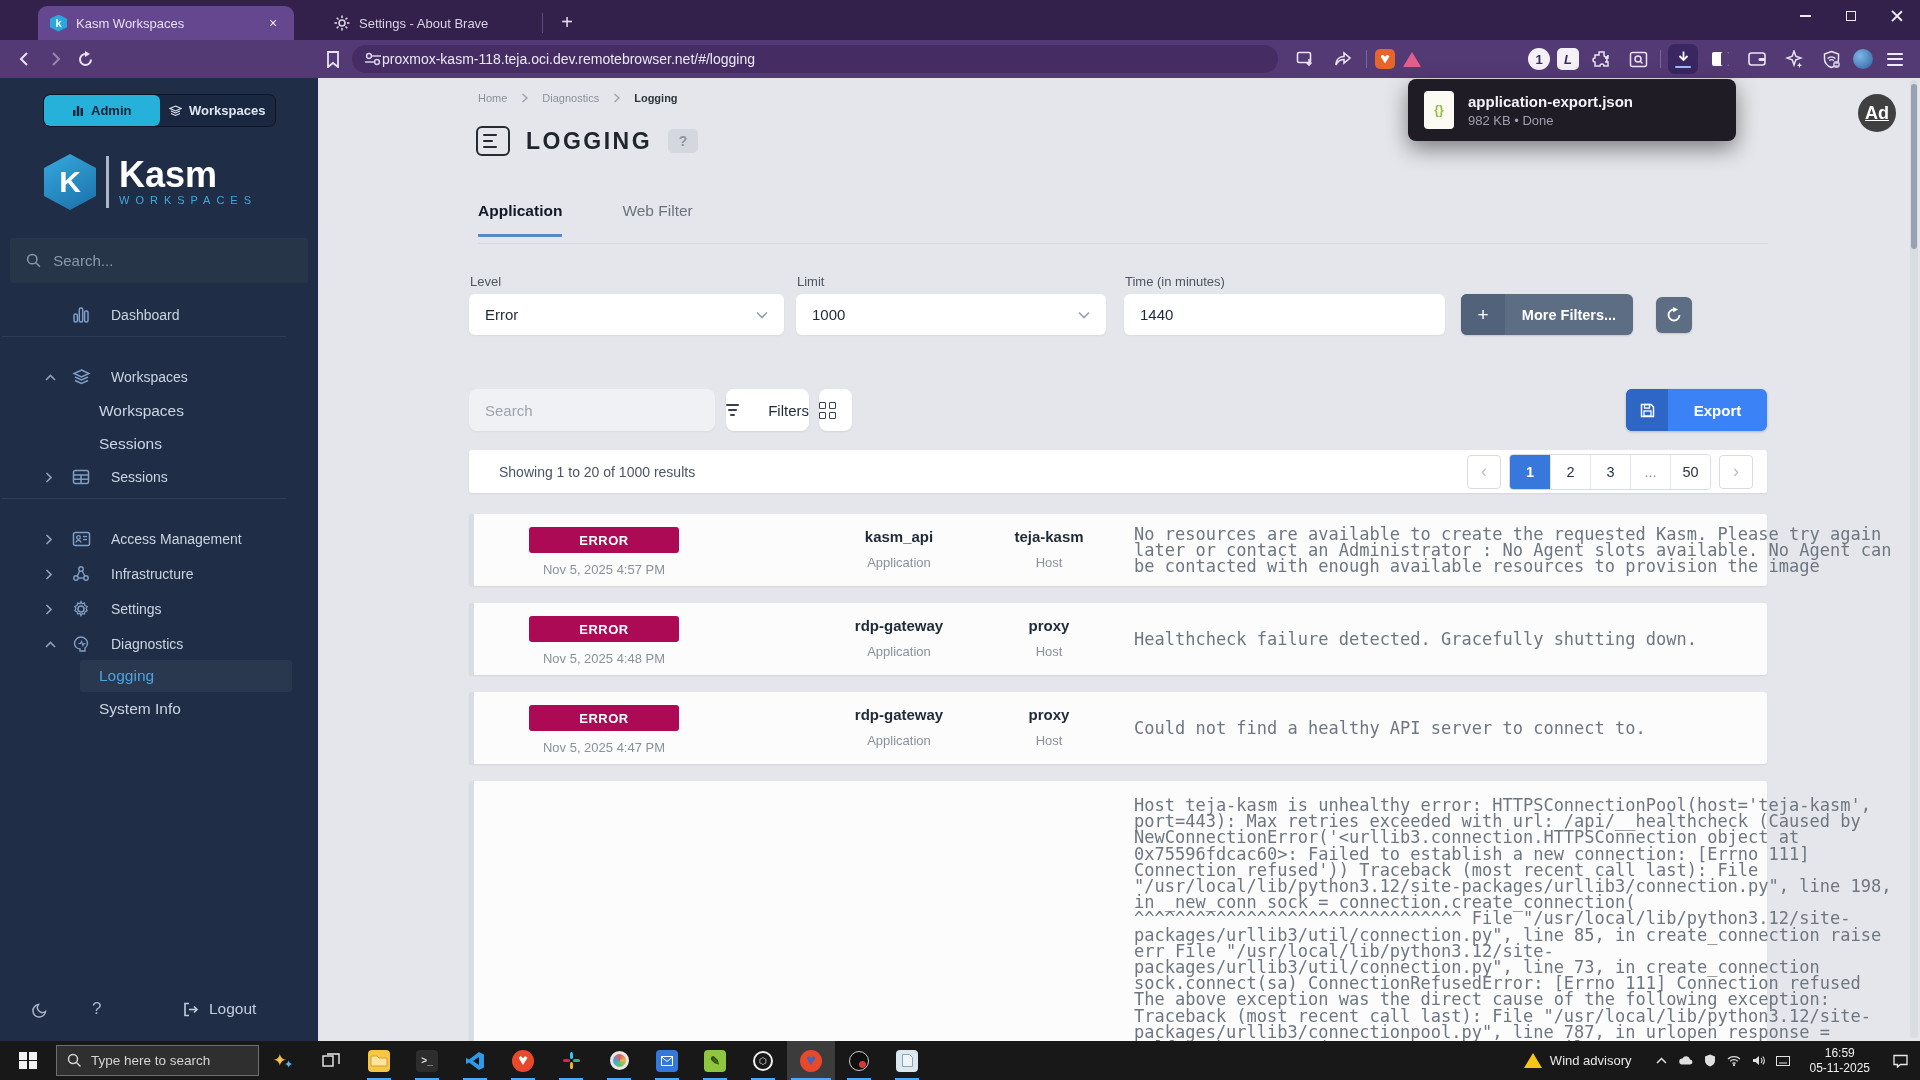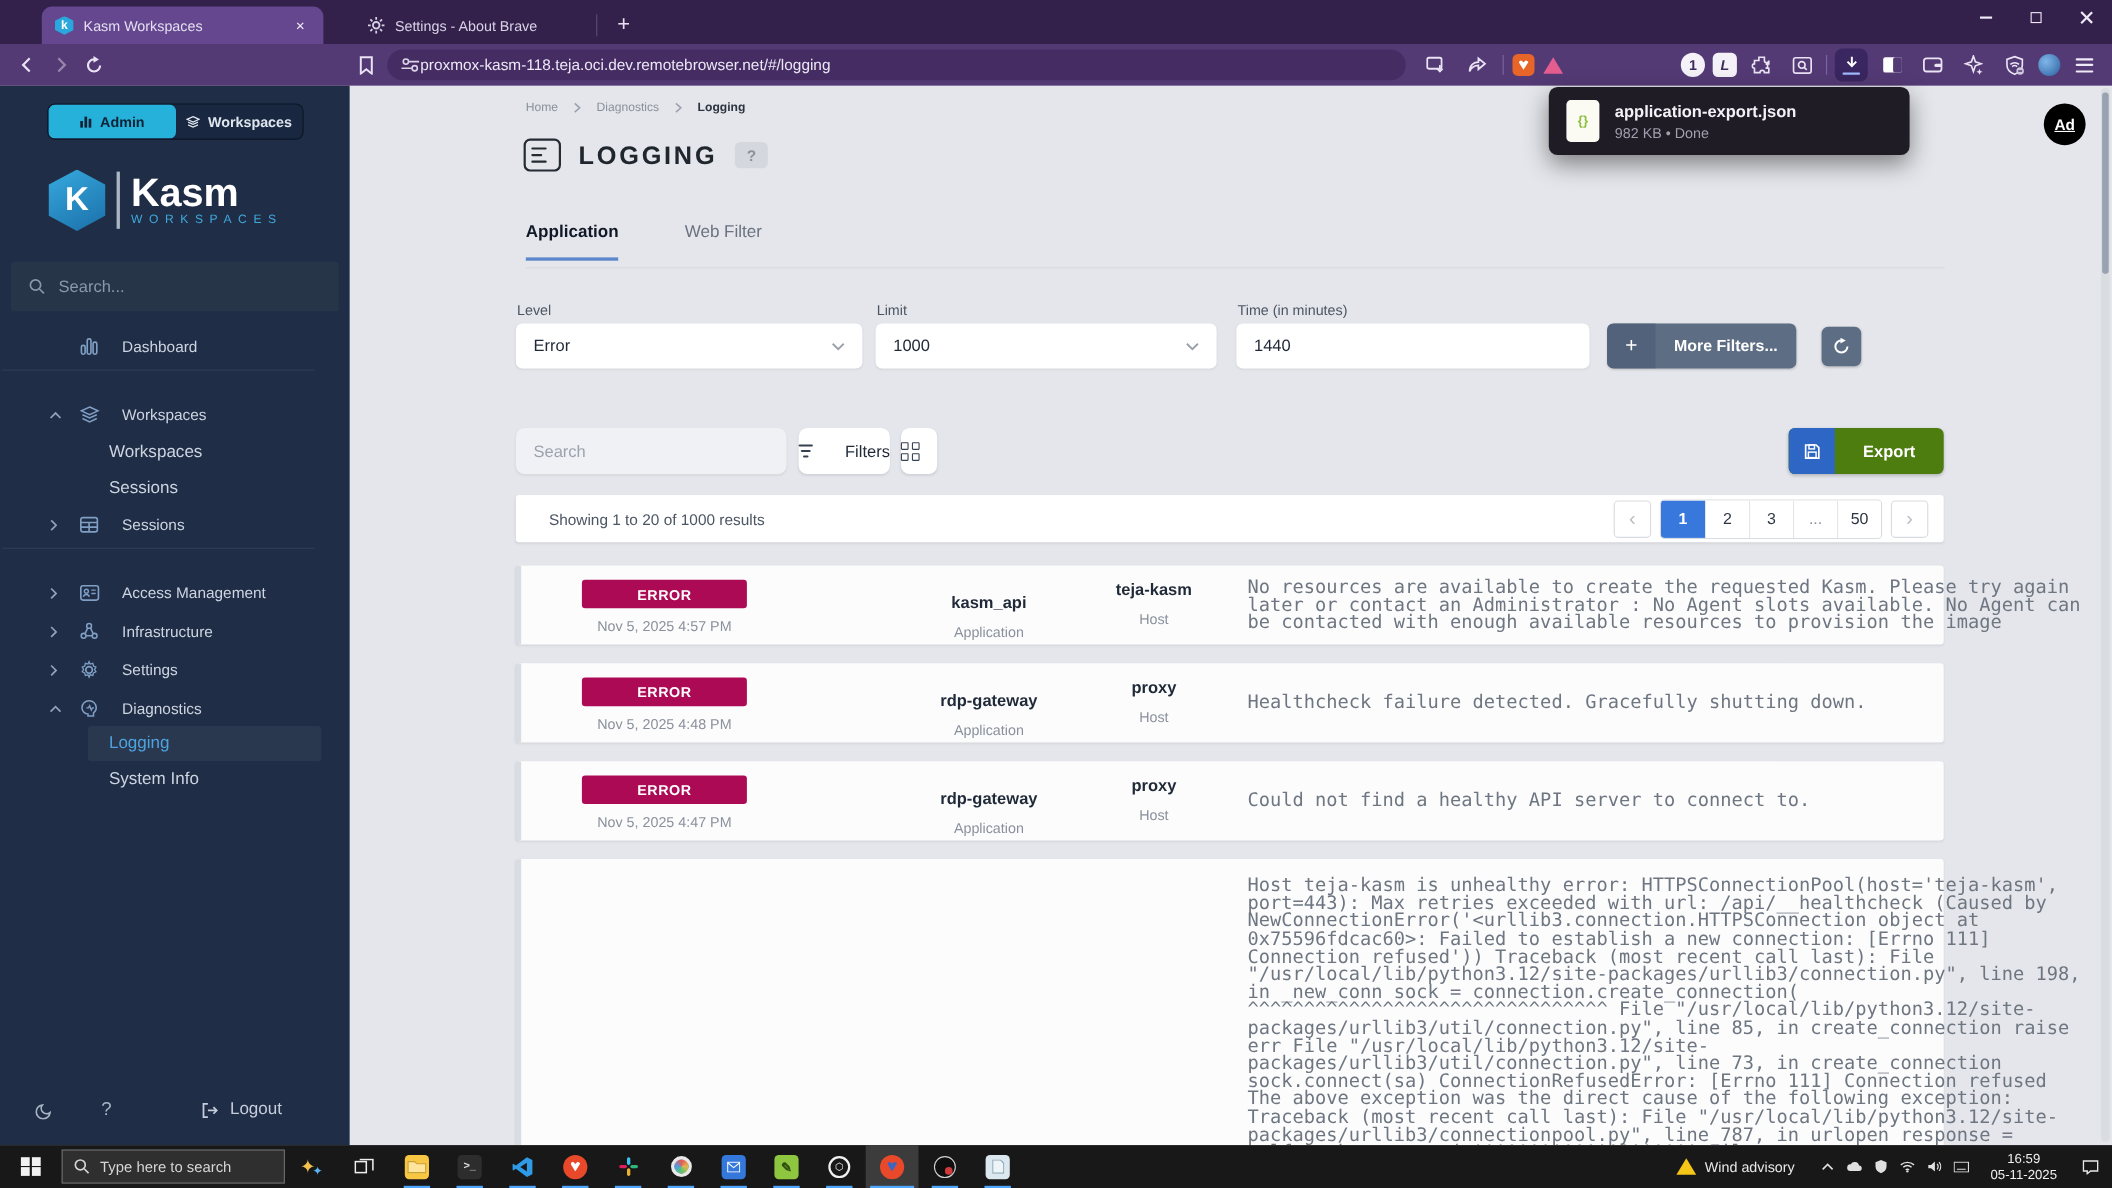--- a/index.html
+++ b/index.html
@@ -75,21 +75,21 @@
   .nav-sub.active-bg { left:80px; width:212px; padding-left:19px; background:#29374f; border-radius:3px; color:#4da3dd; }
   .sb-divider { position:absolute; left:2px; width:284px; height:1px; background:#2e3c58; }
   .sb-bottom { position:absolute; left:0; bottom:14px; width:318px; height:36px; display:flex; align-items:center; color:#aab5c4; }
   .sb-bottom .moon { position:absolute; left:32px; }
   .sb-bottom .help { position:absolute; left:92px; font-size:17px; }
   .sb-bottom .logout { position:absolute; left:183px; display:flex; align-items:center; gap:10px; font-size:15.5px; color:#c4cdda; }
 
   
   .crumbs { position:absolute; left:160px; top:14px; display:flex; align-items:center; gap:14px; font-size:11px; color:#8a919c; }
   .crumbs .last { color:#2b3440; font-weight:bold; }
-  .avatar { position:absolute; right:24px; top:16px; width:38px; height:38px; border-radius:50%; background:#000000; color:#fff; display:flex; align-items:center; justify-content:center; font-size:14px; font-weight:bold;text-decoration:underline; }
+  .avatar { position:absolute; right:24px; top:16px; width:38px; height:38px; border-radius:50%; background:#404040; color:#fff; display:flex; align-items:center; justify-content:center; font-size:18px; font-weight:bold;text-decoration:underline; }
   .page-title { position:absolute; left:158px; top:48px; display:flex; align-items:center; gap:16px; }
   .title-ic { width:34px; height:30px; border:2.5px solid #252b33; border-radius:6px; display:flex; flex-direction:column; justify-content:center; gap:3.5px; padding:0 5px; }
   .title-ic i { display:block; height:2.5px; background:#252b33; border-radius:1px; }
   .title-ic i:before { content:""; }
   .page-title h1 { font-size:23px; letter-spacing:2.5px; color:#20262e; }
   .help-badge { width:30px; height:24px; background:#d4d7dd; color:#8b929d; border-radius:5px; display:flex; align-items:center; justify-content:center; font-size:14px; font-weight:bold; }
   .tabs { position:absolute; left:160px; top:124px; display:flex; gap:60px; font-size:15.5px; }
   .tab-app { color:#111827; font-weight:bold; padding-bottom:14px; border-bottom:3px solid #5b87cb; }
   .tab-web { color:#6b7280; padding-bottom:14px; }
   .tabs-rule { position:absolute; left:160px; top:165px; width:1290px; height:1px; background:#d6d9de; }
@@ -104,38 +104,38 @@
   .btn-refresh { position:absolute; width:36px; height:36px; background:#5d6e84; border-radius:6px; color:#fff; display:flex; align-items:center; justify-content:center; box-shadow:0 1px 2px rgba(0,0,0,.15); }
 
   .search-input { position:absolute; left:151px; top:311px; width:246px; height:42px; background:#f0f1f4; border-radius:8px; display:flex; align-items:center; padding:0 16px; box-shadow:0 1px 2px rgba(0,0,0,.05); }
   .search-input input { border:none; outline:none; background:transparent; font-size:15px; color:#374151; width:100%; }
   .search-input input::placeholder { color:#9ca3af; }
   .btn-white { position:absolute; background:#fff; border-radius:8px; display:flex; align-items:center; justify-content:space-between; gap:10px; color:#1f2937; font-size:15px; box-shadow:0 1px 2px rgba(0,0,0,.08); }
   .funnel { display:flex; flex-direction:column; gap:3px; align-items:center; }
   .funnel i { display:block; height:2px; background:#374151; border-radius:1px; }
   .grid-ic { display:grid; grid-template-columns:7px 7px; gap:3px; }
   .grid-ic i { width:7px; height:7px; border:1.8px solid #374151; border-radius:1px; }
-  .btn-export { position:absolute; left:1308px; top:311px; width:141px; height:42px; background:#4d7c0f; border-radius:6px; color:#fff; display:flex; align-items:center; overflow:hidden; box-shadow:0 1px 3px rgba(0,0,0,.2); }
+  .btn-export { position:absolute; left:1308px; top:311px; width:141px; height:42px; background:#3b82f6; border-radius:6px; color:#fff; display:flex; align-items:center; overflow:hidden; box-shadow:0 1px 3px rgba(0,0,0,.2); }
   .btn-export .seg { width:42px; align-self:stretch; background:#2d66c4; display:flex; align-items:center; justify-content:center; }
   .btn-export .lbl { flex:1; text-align:center; font-size:15px; font-weight:bold; }
 
   .results-bar { position:absolute; left:151px; top:372px; width:1298px; height:43px; background:#fff; border-radius:3px; box-shadow:0 1px 2px rgba(0,0,0,.07); display:flex; align-items:center; }
   .results-text { margin-left:30px; font-size:14px; color:#4b5563; }
   .pager { margin-left:auto; margin-right:14px; display:flex; align-items:center; }
   .pg-nav { width:34px; height:34px; display:flex; align-items:center; justify-content:center; color:#b6bdc6; border:1px solid #d8dbe0; border-radius:4px; font-size:18px; background:#fff; }
   .pg-group { display:flex; border:1px solid #d8dbe0; border-radius:4px; overflow:hidden; margin:0 8px; }
   .pg-cell { width:40px; height:34px; display:flex; align-items:center; justify-content:center; font-size:14.5px; color:#2b3440; background:#fff; border-left:1px solid #e2e5e9; }
   .pg-cell:first-child { border-left:none; }
   .pg-cell.current { background:#3878dc; color:#fff; font-weight:bold; }
   .pg-cell.dots { color:#8a919c; }
 
   .log-row { position:absolute; left:151px; width:1298px; background:#fcfcfd; border-left:5px solid #d9dce2; border-radius:3px; box-shadow:0 1px 2px rgba(0,0,0,.07); }
   .lvl-badge { position:absolute; left:55px; top:13px; width:150px; height:26px; background:#ad0a56; color:#fff; font-size:13px; font-weight:bold; letter-spacing:.5px; display:flex; align-items:center; justify-content:center; border-radius:3px; }
   .row-time { position:absolute; left:0px; top:48px; width:260px; text-align:center; font-size:13px; color:#8a919c; }
-  .col-app { position:absolute; left:340px; top:0; width:170px; text-align:center;margin-top:12px; }
+  .col-app { position:absolute; left:340px; top:0; width:170px; text-align:center; }
   .col-host { position:absolute; left:510px; top:0; width:130px; text-align:center; }
   .col-name { margin-top:14px; font-size:15px; font-weight:bold; color:#1f2937; }
   .col-sub { margin-top:10px; font-size:13px; color:#8a919c; }
   .row-msg { position:absolute; left:660px; top:12px; width:765px; font-family:"DejaVu Sans Mono",monospace; font-size:17px; line-height:16.2px; color:#6e7681; }
   .row-msg.center { top:50%; transform:translateY(-50%); }
 
   .content-scroll { position:absolute; right:2px; top:2px; width:8px; height:958px; background:#d9dce1; border-radius:4px; }
   .content-thumb { position:absolute; top:4px; left:1px; width:6px; height:165px; background:#99a2b0; border-radius:3px; }
 
   

